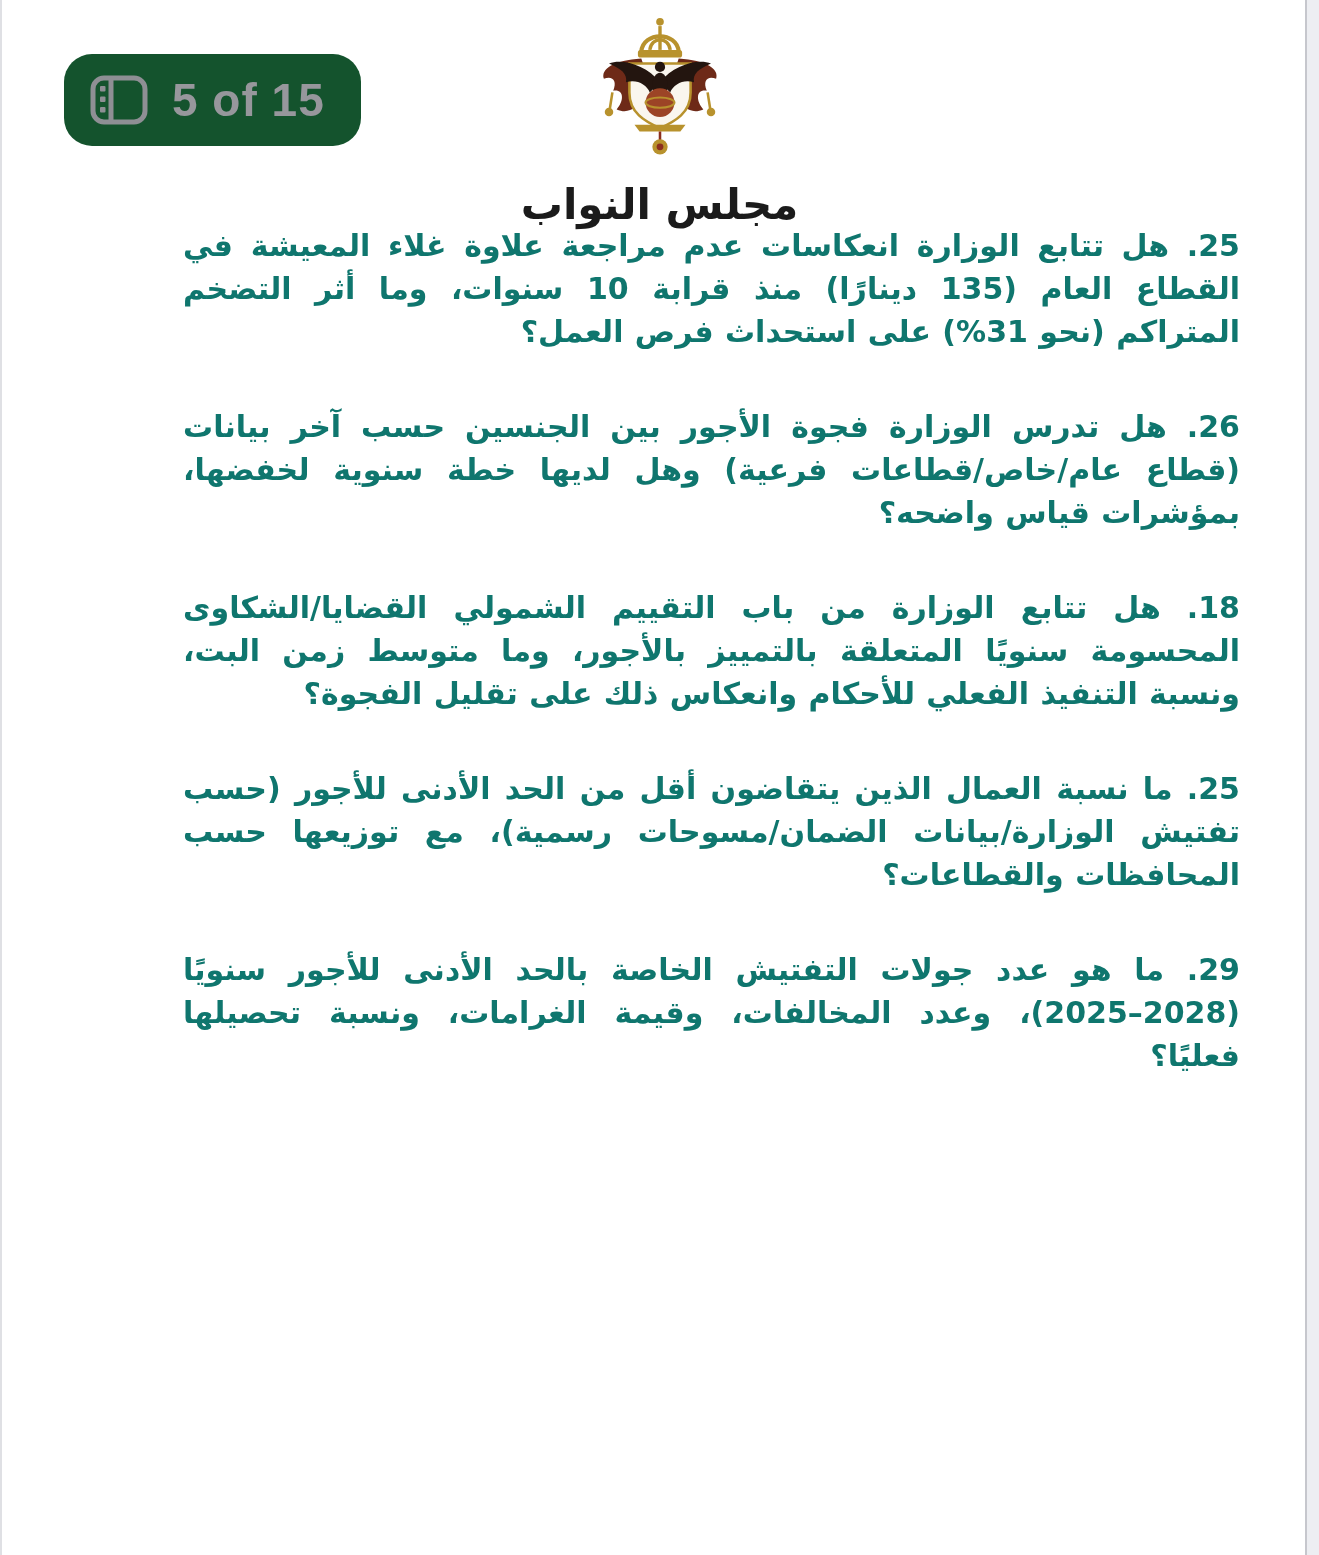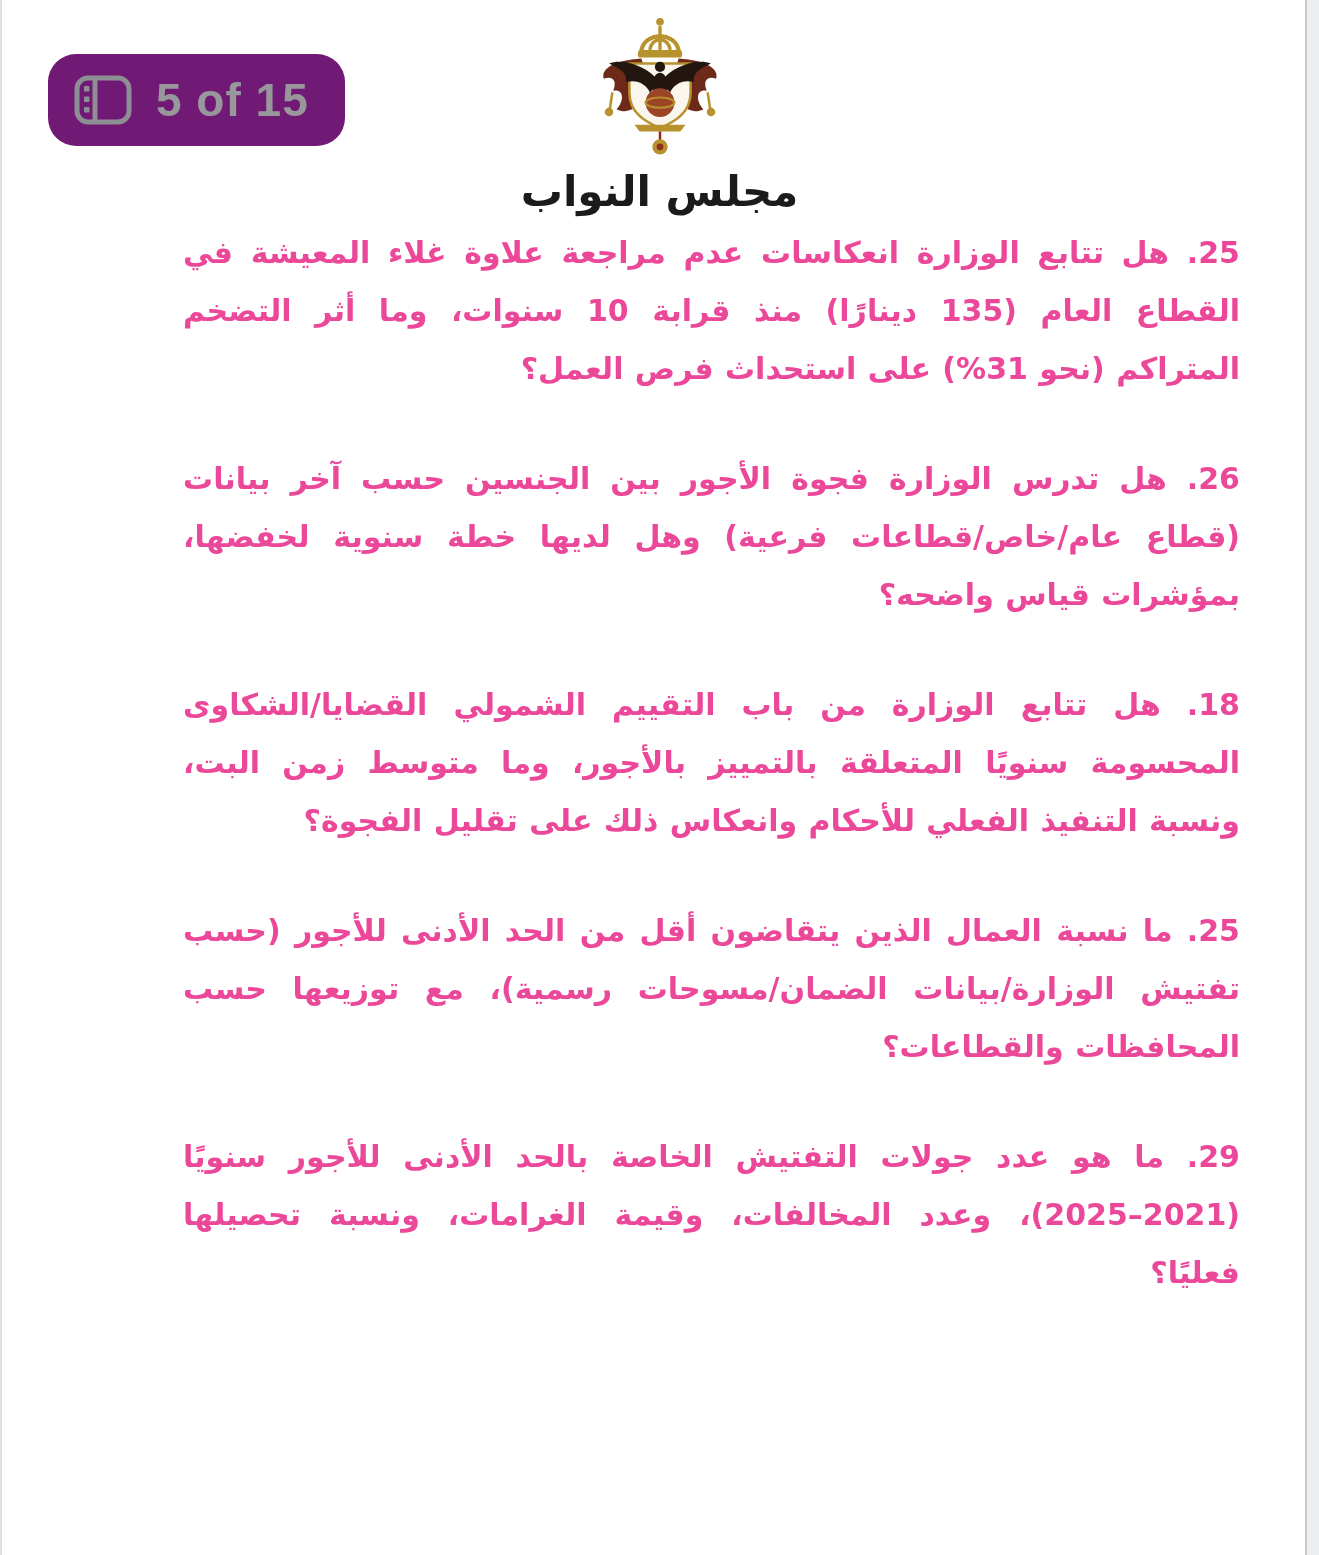--- a/index.html
+++ b/index.html
@@ -15,51 +15,51 @@
     position: absolute; top: 0; right: 0; bottom: 0;
     width: 12px; background: #edeef2;
     border-left: 2px solid #c6c7cd;
   }
   .edge-left {
     position: absolute; top: 0; left: 0; bottom: 0;
     width: 2px; background: #dfe0e4;
   }
   
   .page-pill {
-    position: absolute; left: 48px; top: 54px;
+    position: absolute; left: 64px; top: 54px;
     height: 92px; padding: 0 36px 0 26px;
-    background: #701a75; border-radius: 28px;
+    background: #14532d; border-radius: 28px;
     display: flex; align-items: center; gap: 24px;
     font-family: "Liberation Sans", sans-serif;
   }
   .page-pill .label {
     font-size: 46px; font-weight: 600; color: #97979c;
     letter-spacing: 1px;
   }
   .page-pill svg { display: block; }
 
   
   .doc-header { padding-top: 14px; text-align: center; }
   .crest { display: block; margin: 0 auto; }
   .calligraphy {
-    margin-top: 3px;
+    margin-top: 16px;
     font-size: 42px; font-weight: bold; color: #1b1b1b;
     direction: rtl;
   }
 
   
   .questions {
     position: absolute;
     top: 224px; left: 183px; right: 79px;
     direction: rtl;
   }
   .question {
     margin: 0 0 52px 0;
-    font-size: 30px; font-weight: bold; color: #ec4899;
-    line-height: 58px;
+    font-size: 30px; font-weight: bold; color: #0f766e;
+    line-height: 43px;
     text-align: justify;
     text-align-last: right;
     word-spacing: 1px;
   }
 </style>
 </head>
 <body>
 
 <div class="edge-left"></div>
 <div class="edge-right"></div>
@@ -110,14 +110,14 @@
     <circle cx="100" cy="156" r="4" fill="#8c2f1e"></circle>
   </svg>
   <div class="calligraphy">مجلس النواب</div>
 </div>
 
 <div class="questions" id="questions">
     <p class="question">25. هل تتابع الوزارة انعكاسات عدم مراجعة علاوة غلاء المعيشة في القطاع العام (135 دينارًا) منذ قرابة 10 سنوات، وما أثر التضخم المتراكم (نحو 31%) على استحداث فرص العمل؟</p>
     <p class="question">26. هل تدرس الوزارة فجوة الأجور بين الجنسين حسب آخر بيانات (قطاع عام/خاص/قطاعات فرعية) وهل لديها خطة سنوية لخفضها، بمؤشرات قياس واضحه؟</p>
     <p class="question">18. هل تتابع الوزارة من باب التقييم الشمولي القضايا/الشكاوى المحسومة سنويًا المتعلقة بالتمييز بالأجور، وما متوسط زمن البت، ونسبة التنفيذ الفعلي للأحكام وانعكاس ذلك على تقليل الفجوة؟</p>
     <p class="question">25. ما نسبة العمال الذين يتقاضون أقل من الحد الأدنى للأجور (حسب تفتيش الوزارة/بيانات الضمان/مسوحات رسمية)، مع توزيعها حسب المحافظات والقطاعات؟</p>
-    <p class="question">29. ما هو عدد جولات التفتيش الخاصة بالحد الأدنى للأجور سنويًا (2021–2025)، وعدد المخالفات، وقيمة الغرامات، ونسبة تحصيلها فعليًا؟</p>
+    <p class="question">29. ما هو عدد جولات التفتيش الخاصة بالحد الأدنى للأجور سنويًا (2028–2025)، وعدد المخالفات، وقيمة الغرامات، ونسبة تحصيلها فعليًا؟</p>
   </div>
 
 </body></html>

